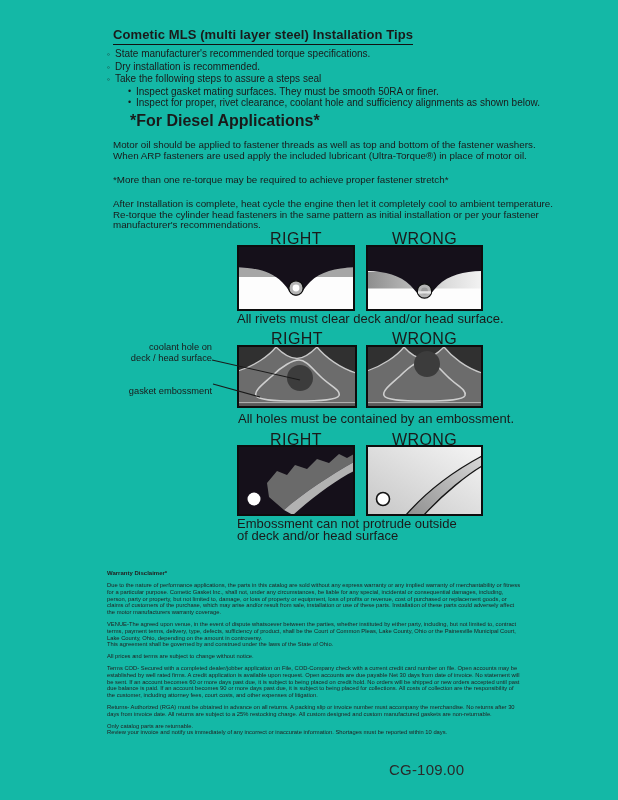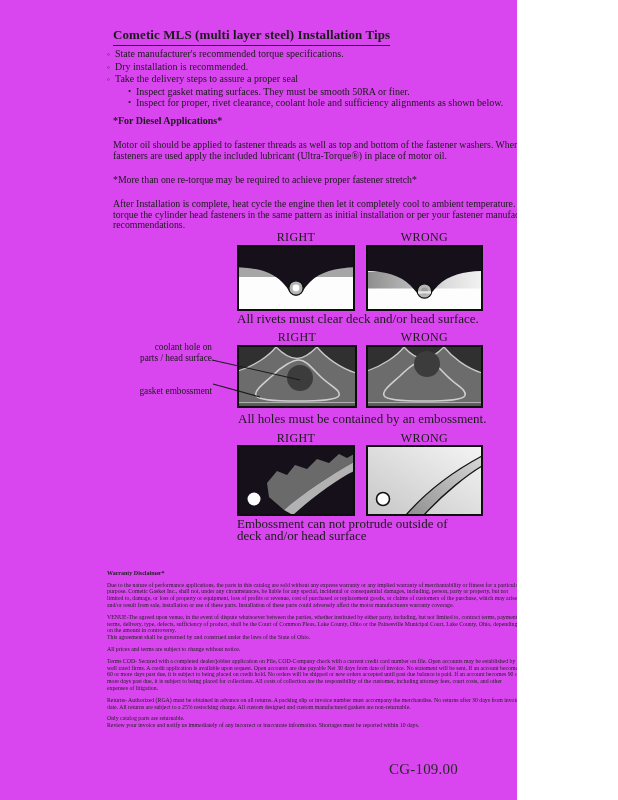--- a/index.html
+++ b/index.html
@@ -1,38 +1,38 @@
 <!DOCTYPE html>
 <html><head>
 <meta charset="utf-8">
 <style>
   html,body{margin:0;padding:0;background:#ffffff;}
-  #page{position:relative;width:517px;height:800px;background:#d946ef;overflow:hidden;
-        font-family:Liberation Serif, serif;color:#1a1a1a;}
+  #page{position:relative;width:618px;height:800px;background:#14b8a6;overflow:hidden;
+        font-family:Liberation Sans, sans-serif;color:#1a1a1a;}
   .abs{position:absolute;}
 
   
   .doc-title{left:113px;top:27px;font-size:13px;font-weight:bold;letter-spacing:.1px;
              border-bottom:1.5px solid #111;padding-bottom:2px;}
 
   
   .tips{left:107px;top:48px;width:482px;font-size:10px;line-height:11.5px;}
   .tip{display:flex;}
   .tip .marker{width:8px;flex:none;}
   .tip.l1 .marker{font-size:8px;padding-top:1px;}
   .tip.l2{padding-left:21px;}
   .tip.l2 .marker{width:8px;font-size:9px;}
 
   
   .diesel{left:113px;top:116px;width:440px;font-size:9.8px;line-height:10.9px;}
-  .diesel h2{font-size:10px;margin:0 0 8px 0;}
+  .diesel h2{font-size:16px;margin:0 0 8px 17px;}
   .diesel p{margin:13px 0 8px 0;}
 
   
-  .dg-header{font-size:12px;letter-spacing:.4px;text-align:center;}
+  .dg-header{font-size:16px;letter-spacing:.4px;text-align:center;}
   .dg-caption{font-size:13px;line-height:12px;}
   .callout{font-size:9.3px;line-height:10.5px;text-align:right;white-space:pre-line;}
   .panel{display:block;}
 
   
   .legal{left:107px;top:570px;width:830px;transform:scale(0.5);transform-origin:0 0;
          font-size:11.6px;line-height:13.6px;color:#222;}
   .legal h3{font-size:12px;margin:0 0 9px 0;}
   .legal p{margin:0 0 10px 0;white-space:pre-line;}
 
@@ -49,21 +49,21 @@
     <div class="tip l1">
         <span class="marker">◦</span>
         <span>State manufacturer's recommended torque specifications.</span>
       </div>
     <div class="tip l1">
         <span class="marker">◦</span>
         <span>Dry installation is recommended.</span>
       </div>
     <div class="tip l1">
         <span class="marker">◦</span>
-        <span>Take the delivery steps to assure a proper seal</span>
+        <span>Take the following steps to assure a steps seal</span>
       </div>
     <div class="tip l2">
         <span class="marker">•</span>
         <span>Inspect gasket mating surfaces.  They must be smooth 50RA or finer.</span>
       </div>
     <div class="tip l2">
         <span class="marker">•</span>
         <span>Inspect for proper, rivet clearance, coolant hole and sufficiency alignments as shown below.</span>
       </div>
   </div>
@@ -103,21 +103,21 @@
     <rect x="52" y="46.2" width="13" height="2.4" fill="#e6e6e6"></rect>
     <rect x="1" y="1" width="115" height="64" fill="none" stroke="#0d0d0d" stroke-width="2"></rect>
   </svg>
 
   <div class="abs dg-caption" style="left:237px;top:313px;">All rivets must clear deck and/or head surface.</div>
 
   <div class="abs dg-header" style="left:237px;top:330px;width:120px;">RIGHT</div>
   <div class="abs dg-header" style="left:366px;top:330px;width:117px;">WRONG</div>
 
   <div class="abs callout" style="left:110px;top:342px;width:102px;">coolant hole on
-parts / head surface</div>
+deck / head surface</div>
   <div class="abs callout" style="left:110px;top:377px;width:102px;margin-top:9px;">gasket embossment</div>
 
   <svg class="abs panel" style="left:237px;top:345px;" width="120" height="63" viewBox="0 0 120 63">
     <rect x="0" y="0" width="120" height="63" fill="#6c6c6c"></rect>
     <path d="M1,1 H119 V28 C103,23 88,12 80,2 C72,10 66,13.5 60,13.5 C54,13.5 47,10 39,2 C32,11 17,21 1,26 Z" fill="#303030"></path>
     <path d="M1,26 C17,21 32,11 39,2 M39,2 C47,10 54,13.5 60,13.5 C66,13.5 72,10 80,2 M80,2 C88,12 103,23 119,28" fill="none" stroke="#c9c9c9" stroke-width="1.3"></path>
     <path d="M62,15 C68,15 73,21 83,31 C93,41 104,45 102,50.5 C100,55 84,56 60,56 C36,56 21,55 19,50.5 C17,46 25,40 35,31 C45,21 56,15 62,15 Z" fill="none" stroke="#cecece" stroke-width="1.6"></path>
     <circle cx="63" cy="33" r="13" fill="#3c3c3c"></circle>
     <line x1="2" y1="57.5" x2="118" y2="57.5" stroke="#adadad" stroke-width="1.2"></line>
     <rect x="2" y="58.5" width="116" height="3.5" fill="#595959"></rect>

